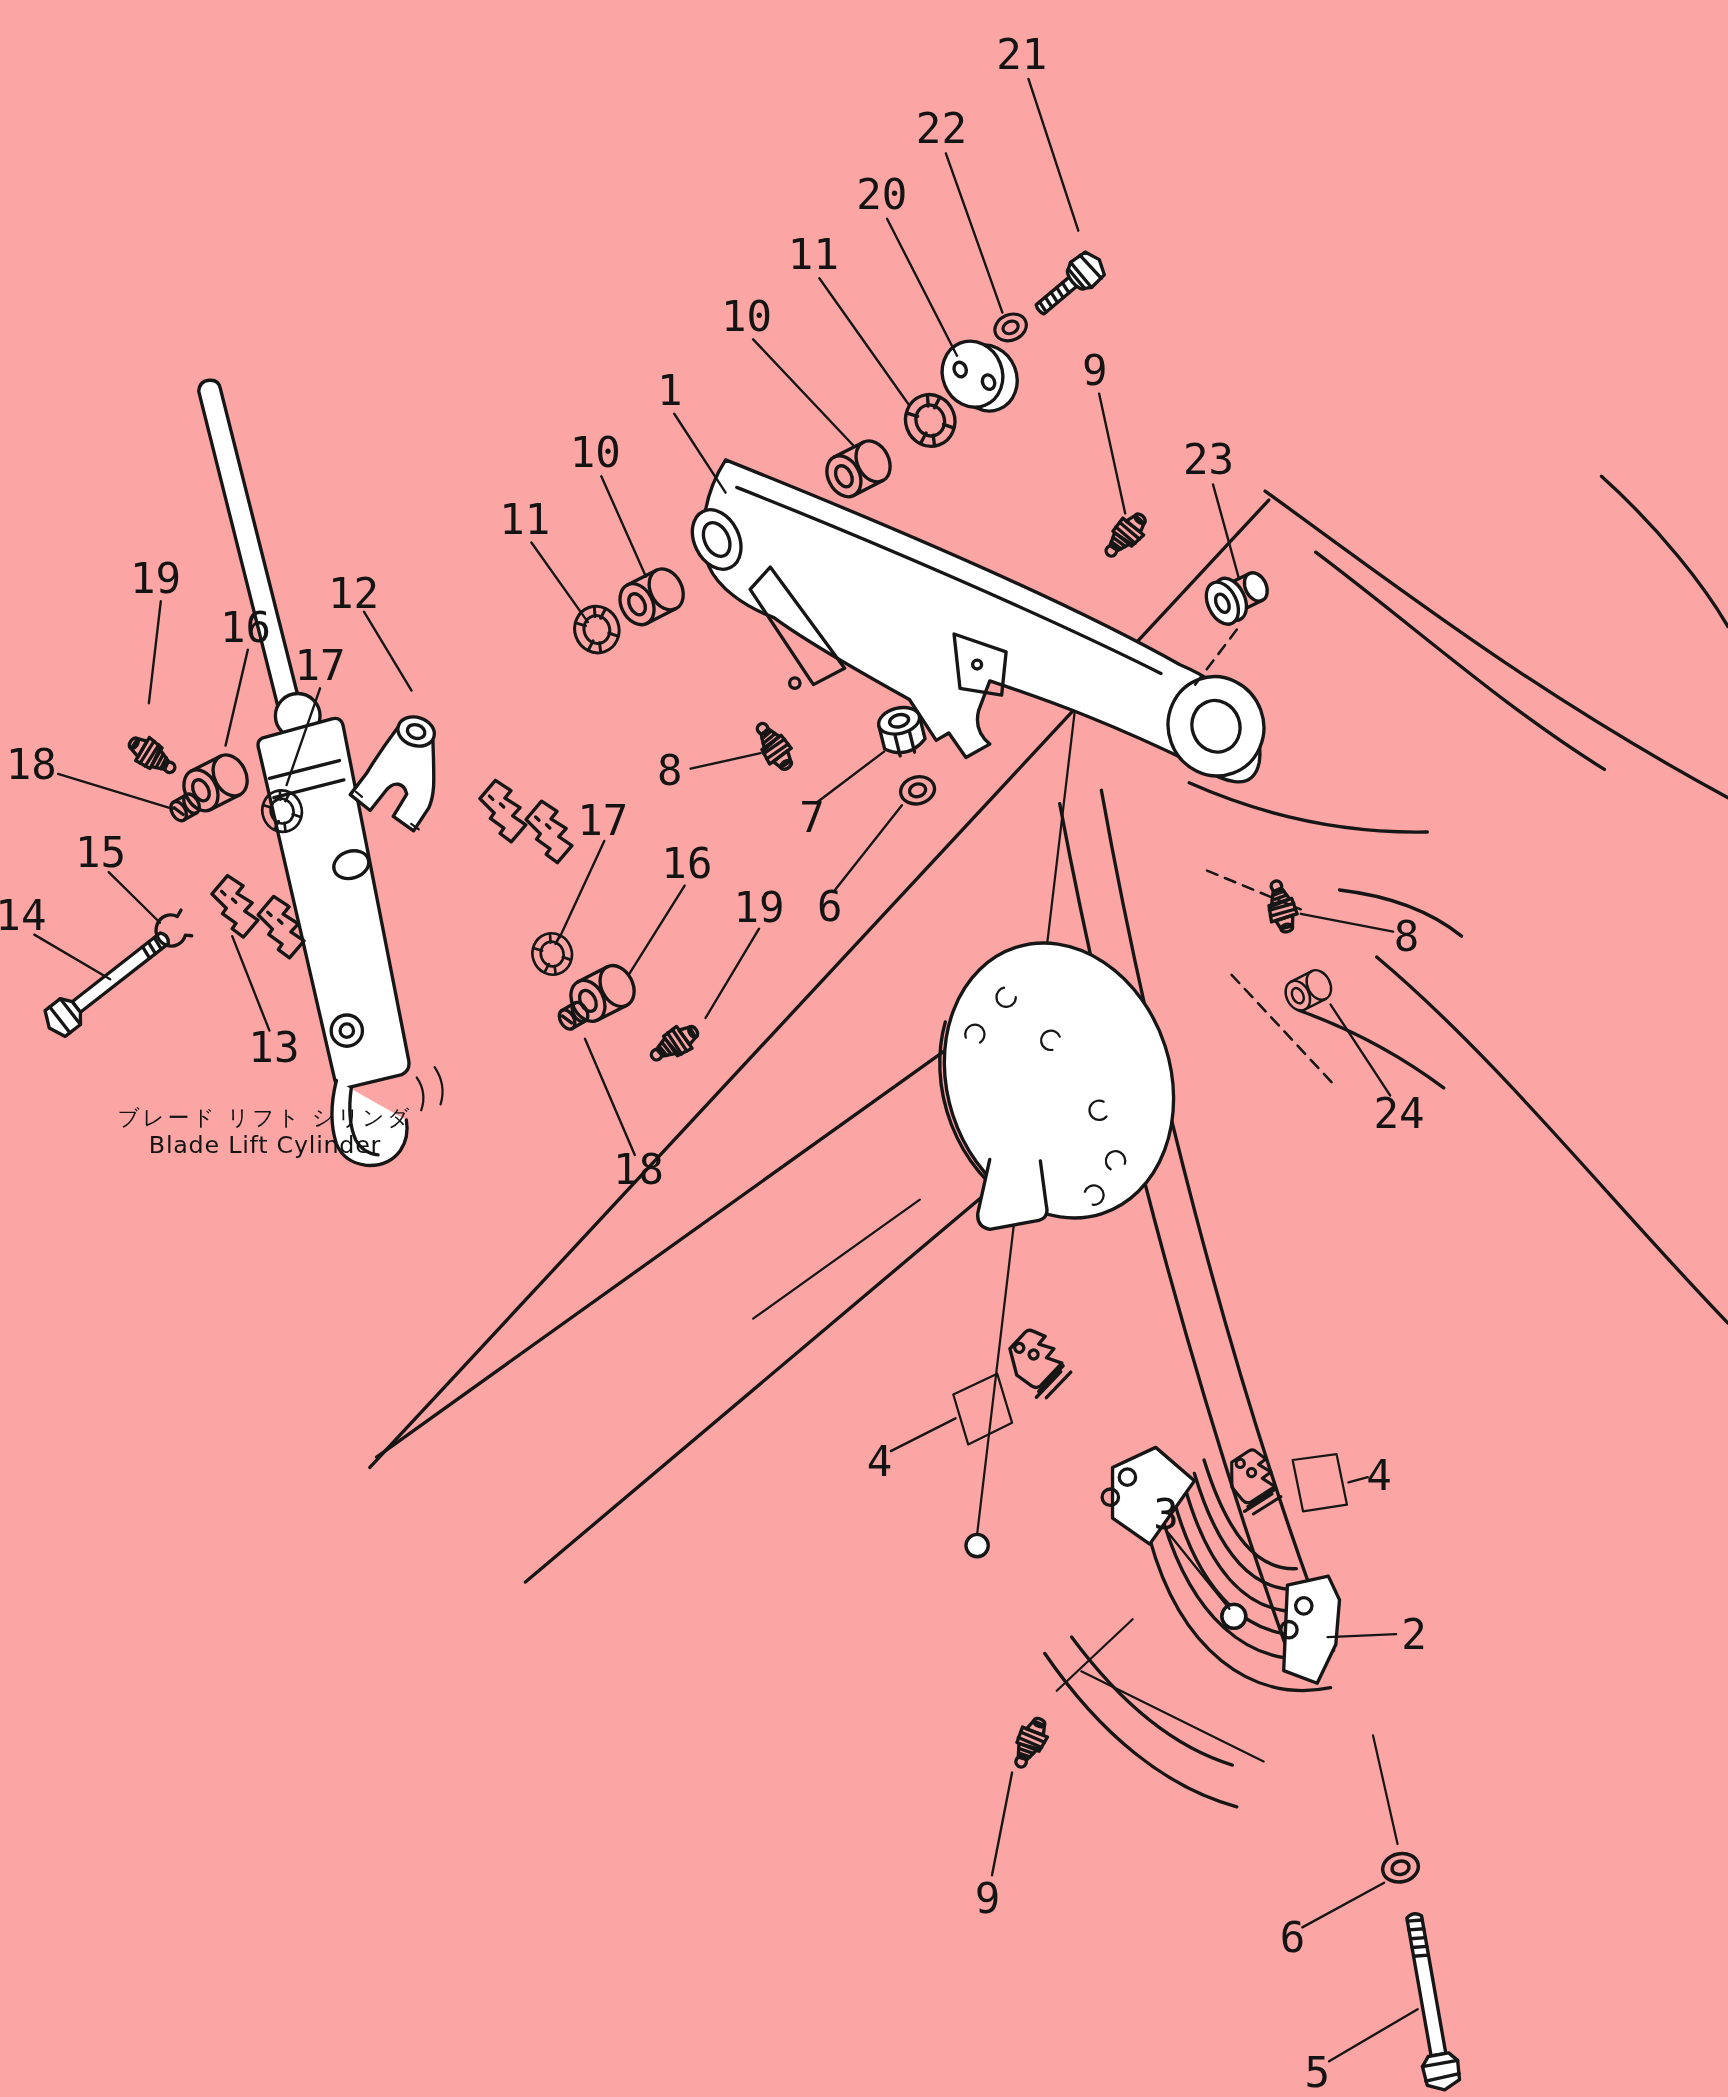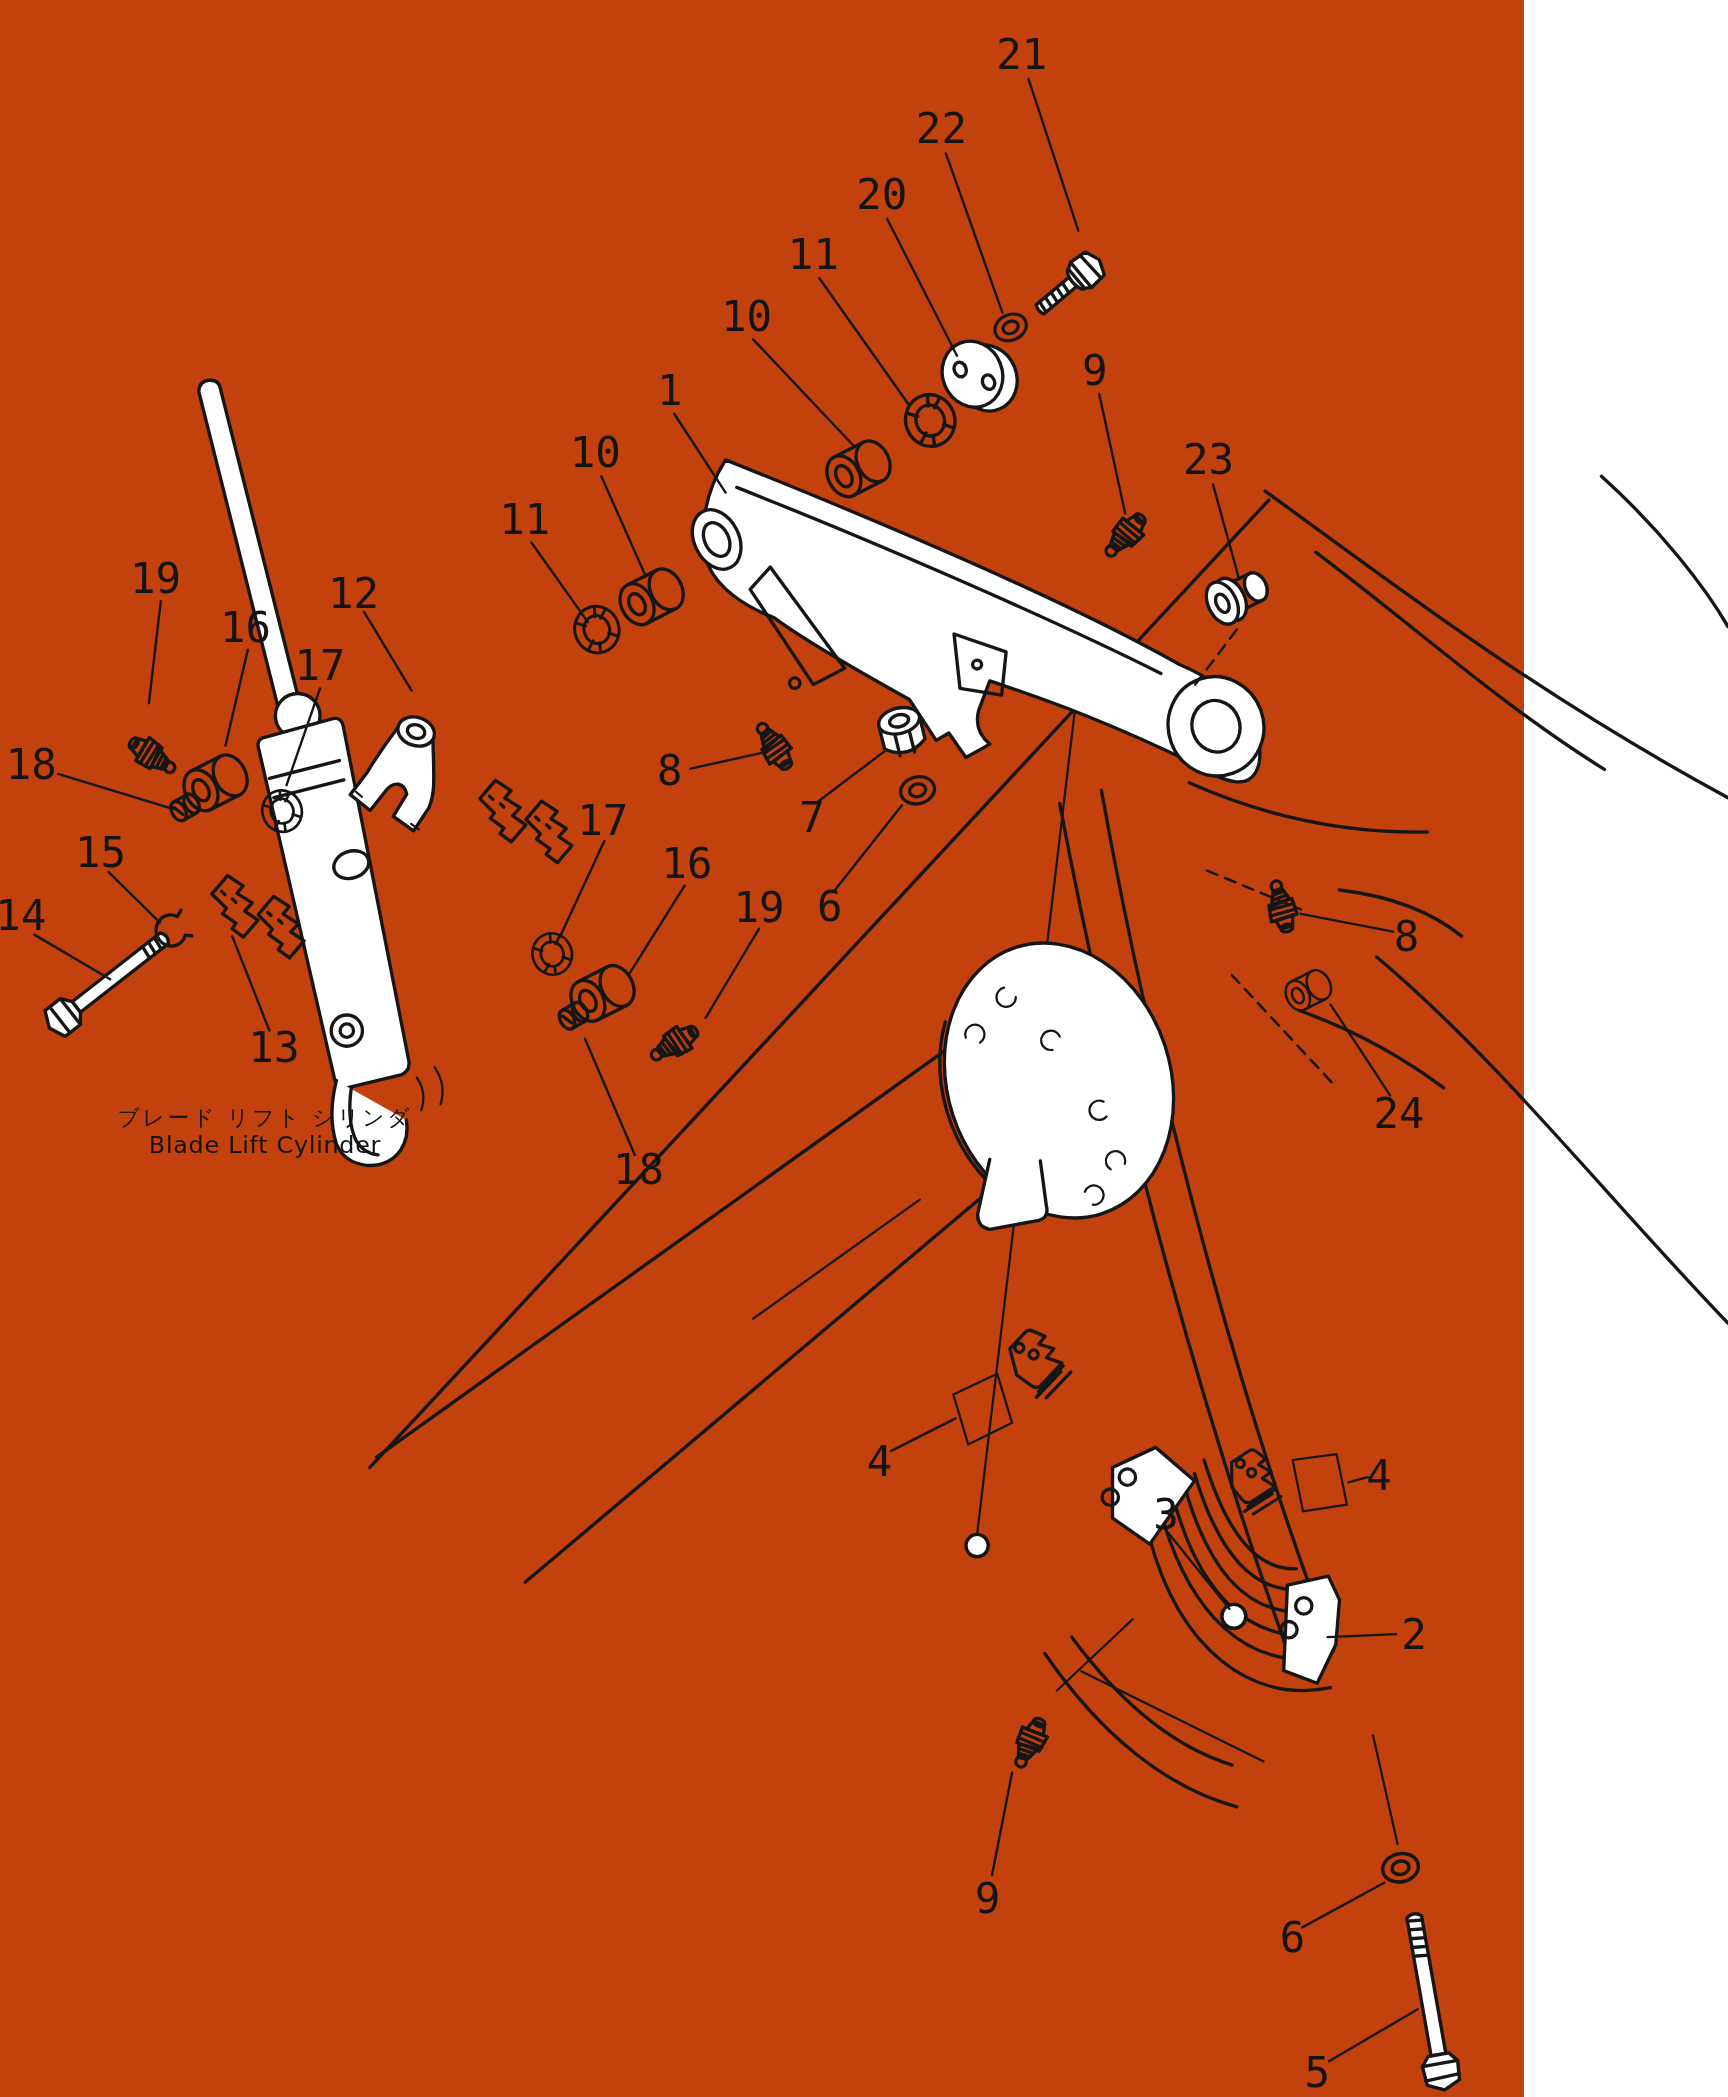--- a/index.html
+++ b/index.html
@@ -1,16 +1,16 @@
 <!DOCTYPE html>
 <html style="font-size:12px"><head>
 <meta charset="utf-8">
 <style>
   html,body{margin:0;padding:0;background:#ffffff;}
-  .page{width:1524px;height:2097px;position:relative;background:#c2410c;}
+  .page{width:1728px;height:2097px;position:relative;background:#fca5a5;}
   svg{display:block;}
   .art *{stroke:#161616;fill:none;stroke-width:4.5;stroke-linecap:round;stroke-linejoin:round;}
   .art .fillw{fill:#ffffff;}
   .art .thin{stroke-width:3;}
   .art .dash{stroke-width:3.4;stroke-dasharray:15 11;}
   .callout-num{font-family:"DejaVu Sans Mono","Liberation Mono",monospace;font-size:57px;fill:#141414;stroke:none;}
   .leader{stroke:#161616;stroke-width:3.2;fill:none;stroke-linecap:round;}
   .cap-ja{font-family:"DejaVu Sans","Liberation Sans",sans-serif;font-size:29px;letter-spacing:4px;fill:#141414;stroke:none;}
   .cap-en{font-family:"DejaVu Sans","Liberation Sans",sans-serif;font-size:32px;letter-spacing:1px;fill:#141414;stroke:none;}
 </style>

